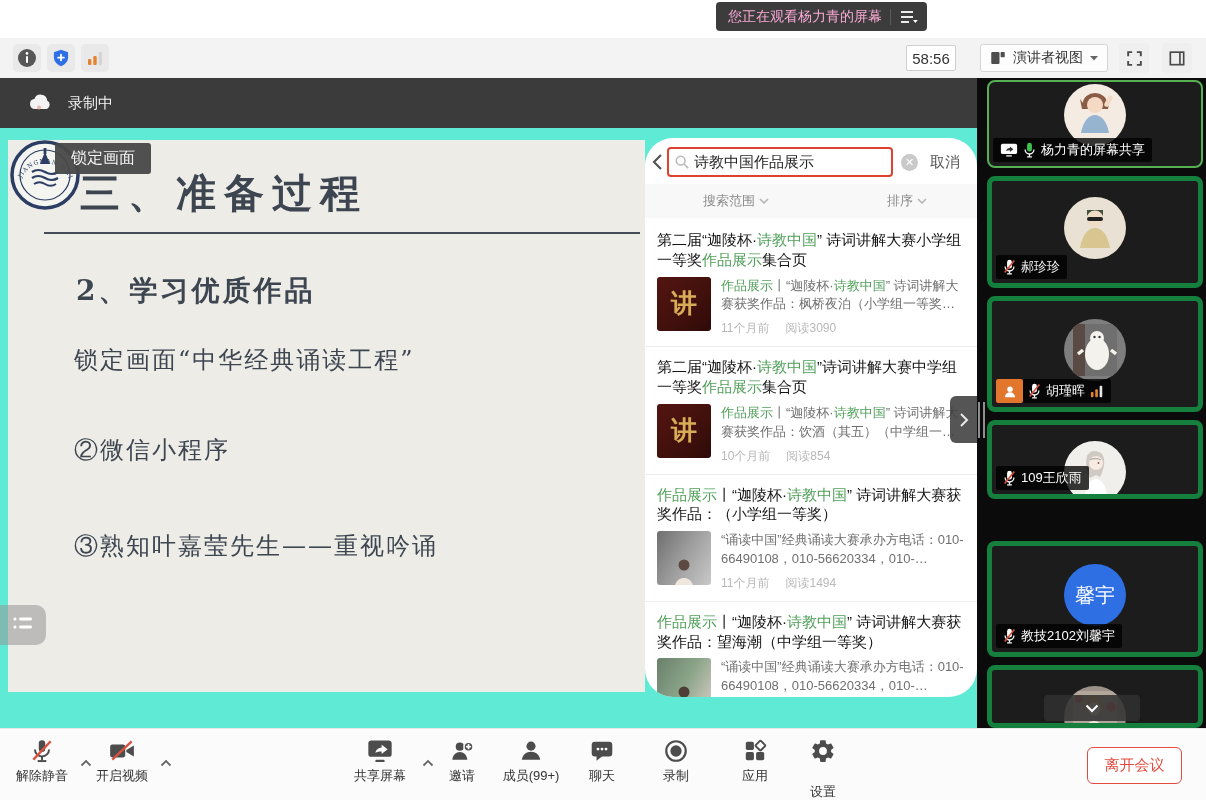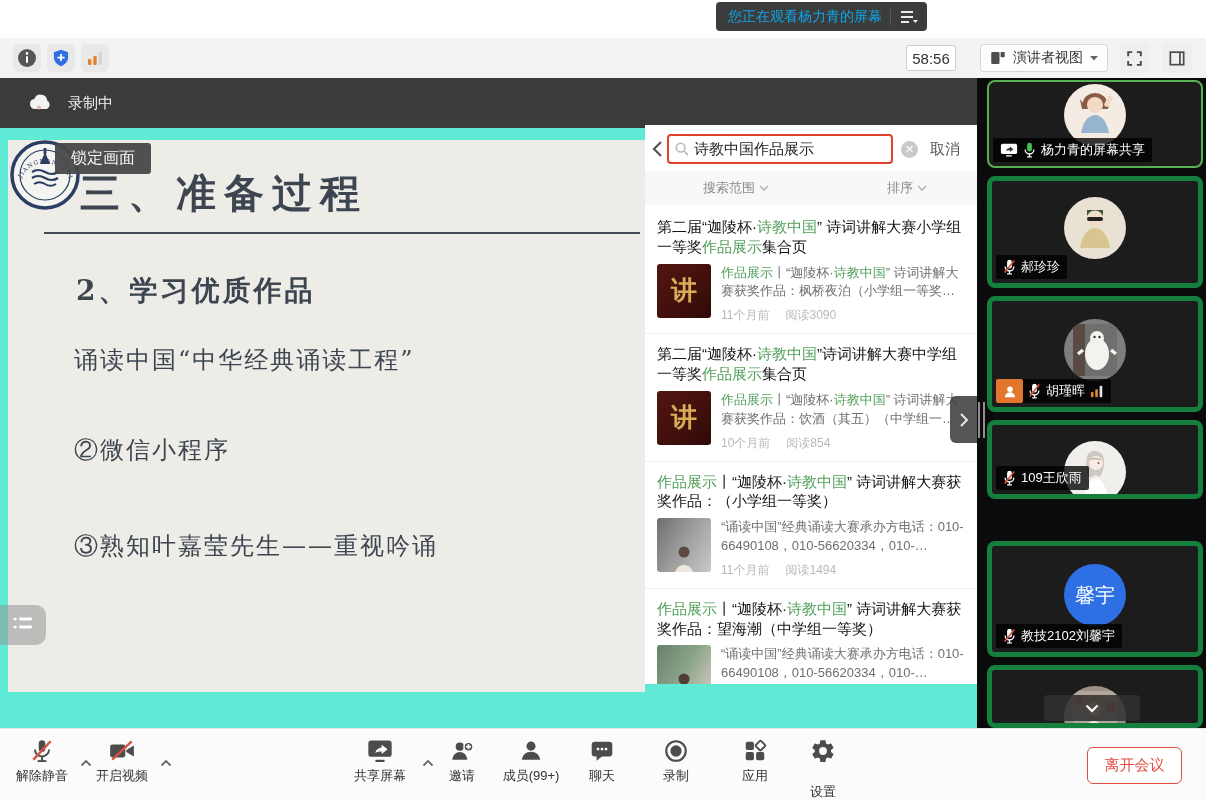--- a/index.html
+++ b/index.html
@@ -3,21 +3,21 @@
 <meta charset="utf-8">
 <style>
   * { margin:0; padding:0; box-sizing:border-box; }
   html,body { width:1206px; height:800px; overflow:hidden; background:#fff;
     font-family:"Liberation Sans", sans-serif; }
   .app { position:relative; width:1206px; height:800px; background:#fff; }
 
   
   .watch-pill { position:absolute; left:716px; top:2px; height:29px; background:#3c3c3c;
     border-radius:4px; display:flex; align-items:center; padding:0 8px 0 12px; gap:8px; z-index:30; }
-  .watch-pill span.txt { color:#0ea5e9; font-size:14px; white-space:nowrap; }
+  .watch-pill span.txt { color:#f9a8d4; font-size:14px; white-space:nowrap; }
   .pill-sep { width:1px; height:16px; background:#5a5a5a; }
   .pill-menu { display:flex; align-items:center; cursor:pointer; }
 
   
   .topbar { position:absolute; left:0; top:38px; width:1206px; height:40px; background:#f3f3f3; }
   .tb-btn { position:absolute; top:6px; width:28px; height:28px; border-radius:5px; background:#e9e9e9;
     display:flex; align-items:center; justify-content:center; }
   .timer-box { position:absolute; left:906px; top:7px; width:50px; height:26px; background:#fff;
     border:1px solid #cfcfcf; border-radius:2px; color:#333; font-size:15px;
     display:flex; align-items:center; justify-content:center; }
@@ -45,22 +45,22 @@
   .slide-rule { position:absolute; left:36px; top:92px; width:596px; height:2px; background:#454d59; }
   .slide-sub { position:absolute; left:68px; top:132px; font-size:28px; font-weight:bold; letter-spacing:3px; }
   .slide-b1 { position:absolute; left:66px; top:204px; font-size:24px; letter-spacing:2px; }
   .slide-b2 { position:absolute; left:66px; top:294px; font-size:24px; letter-spacing:2px; }
   .slide-b3 { position:absolute; left:66px; top:390px; font-size:24px; letter-spacing:2px; }
 
   .float-list { position:absolute; left:0; top:527px; width:46px; height:40px; background:rgba(150,150,150,.55);
     border-radius:0 10px 10px 0; display:flex; align-items:center; justify-content:center; z-index:6; }
 
   
-  .search-panel { position:absolute; left:645px; top:47px; width:332px; height:559px; background:#fff;
-    overflow:hidden; }
+  .search-panel { position:absolute; left:645px; top:60px; width:332px; height:559px; background:#fff;
+    overflow:hidden;border-radius:28px; }
   .sp-row1 { position:absolute; left:0; top:6px; width:332px; height:36px; display:flex; align-items:center; }
   .back-ch { margin-left:6px; display:flex; align-items:center; }
   .search-input { margin-left:4px; width:226px; height:30px; border:2px solid #e0402e; border-radius:4px;
     background:#fff; display:flex; align-items:center; padding:0 6px; gap:5px; }
   .search-input .q { font-size:15px; color:#1e1e1e; white-space:nowrap; overflow:hidden; }
   .clear-x { margin-left:8px; width:17px; height:17px; border-radius:50%; background:#c9c9c9; color:#fff;
     font-size:11px; display:flex; align-items:center; justify-content:center; }
   .cancel { margin-left:12px; font-size:15px; color:#555; }
   .sp-filters { position:absolute; left:0; top:46px; width:332px; height:34px; background:#f8f8f8;
     display:flex; align-items:center; }
@@ -213,21 +213,21 @@
             <defs>
                 <path id="arcTxt" d="M 10 42 A 26 26 0 0 1 60 42"></path>
               </defs>
             <text font-size="6" fill="#2c3d63" letter-spacing="1"><textPath href="#arcTxt" startOffset="4">JIANGNAN UNIVERSITY</textPath></text>
           </svg>
         </div>
         <div class="lock-tip">锁定画面</div>
         <div class="slide-title">三、准备过程</div>
         <div class="slide-rule"></div>
         <div class="slide-sub">2、学习优质作品</div>
-        <div class="slide-b1">诵读中国“中华经典诵读工程”</div>
+        <div class="slide-b1">锁定画面“中华经典诵读工程”</div>
         <div class="slide-b2">②微信小程序</div>
         <div class="slide-b3">③熟知叶嘉莹先生——重视吟诵</div>
       </div>
 
       <div class="float-list">
         <svg width="24" height="20" viewBox="0 0 24 20">
             <g fill="#fff">
               <circle cx="4" cy="4" r="1.6"></circle>
               <rect x="8" y="2.6" width="13" height="2.8" rx="1.4"></rect>
               <circle cx="4" cy="12" r="1.6"></circle>

